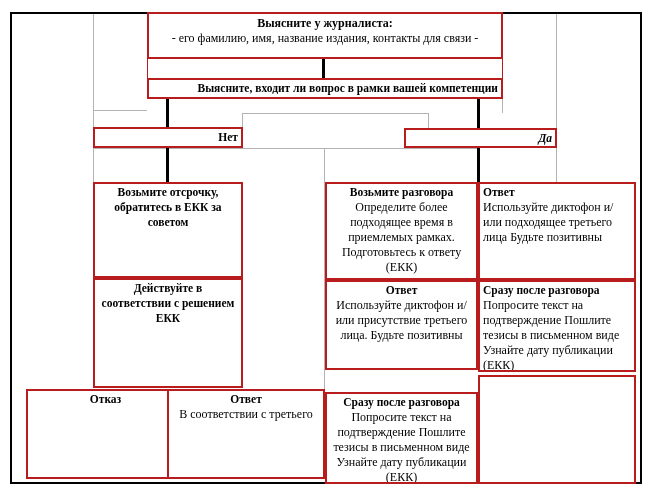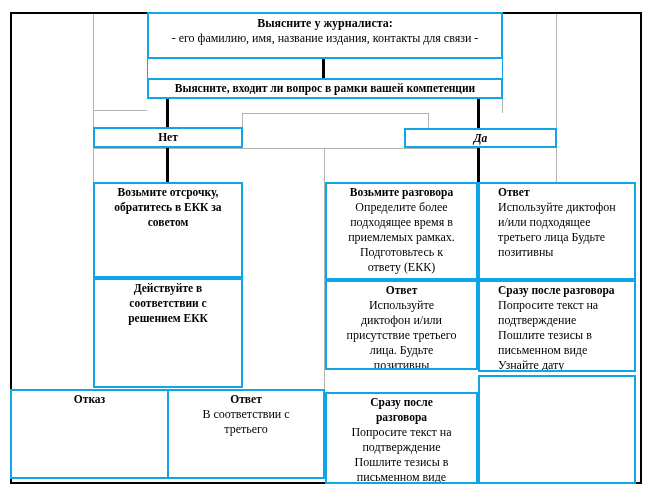--- a/index.html
+++ b/index.html
@@ -8,29 +8,29 @@
     font-family:"Liberation Serif","DejaVu Serif",serif;color:#000;
     overflow:hidden;
   }
   .outer{
     position:absolute;left:10px;top:12px;width:632px;height:472px;
     border:2px solid #000;box-sizing:border-box;background:transparent;
   }
   .gridline{position:absolute;background:#b3b3b3;}
   .connector{position:absolute;background:#000;}
   .node{
-    position:absolute;background:#fff;border:2px solid #0ea5e9;
-    box-sizing:border-box;text-align:center;padding:1px 18px;overflow:hidden;
+    position:absolute;background:#fff;border:2px solid #b91c1c;
+    box-sizing:border-box;text-align:center;padding:1px 3px;overflow:hidden;
   }
   .node.thin{border-width:1px;}
   .node .title{font-weight:bold;font-size:11.5px;line-height:15px;}
   .node .body{font-size:12px;line-height:15px;}
   .node.big-title .title{font-size:12px;line-height:16px;}
   .node.left-align{text-align:left;}
-  .node.single{display:flex;align-items:center;justify-content:center;}
+  .node.single{display:flex;align-items:center;justify-content:flex-end;}
 </style>
 </head>
 <body>
 
 <div class="canvas">
 
   <div class="gridline" style="left:93px;top:12px;width:1px;height:171px;"></div>
   <div class="gridline" style="left:556px;top:12px;width:1px;height:170px;"></div>
   <div class="gridline" style="left:93px;top:110px;width:54px;height:1px;"></div>
   <div class="gridline" style="left:243px;top:113px;width:185px;height:1px;"></div>
@@ -84,21 +84,21 @@
 
   <div class="node left-align" style="left:478px;top:182px;width:158px;height:98px;">
     <div class="title">Ответ</div>
     <div class="body">Используйте диктофон и/или подходящее третьего лица Будьте позитивны</div>
   </div>
   <div class="node left-align" style="left:478px;top:280px;width:158px;height:92px;">
     <div class="title">Сразу после разговора</div>
     <div class="body">Попросите текст на подтверждение Пошлите тезисы в письменном виде Узнайте дату публикации (ЕКК)</div>
   </div>
 
-  <div class="node" style="left:10px;top:389px;width:159px;height:90px;">
+  <div class="node" style="left:26px;top:389px;width:159px;height:90px;">
     <div class="title">Отказ</div>
   </div>
   <div class="node" style="left:167px;top:389px;width:158px;height:90px;">
     <div class="title">Ответ</div>
     <div class="body">В соответствии с третьего</div>
   </div>
   <div class="node" style="left:325px;top:392px;width:153px;height:92px;">
     <div class="title">Сразу после разговора</div>
     <div class="body">Попросите текст на подтверждение Пошлите тезисы в письменном виде Узнайте дату публикации (ЕКК)</div>
   </div>

